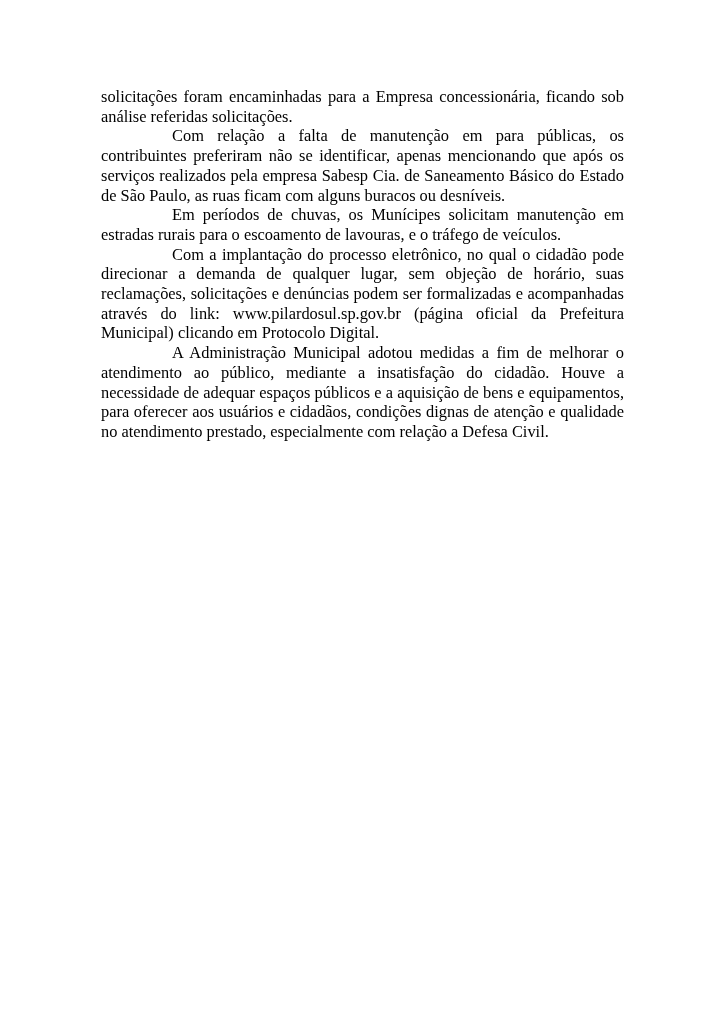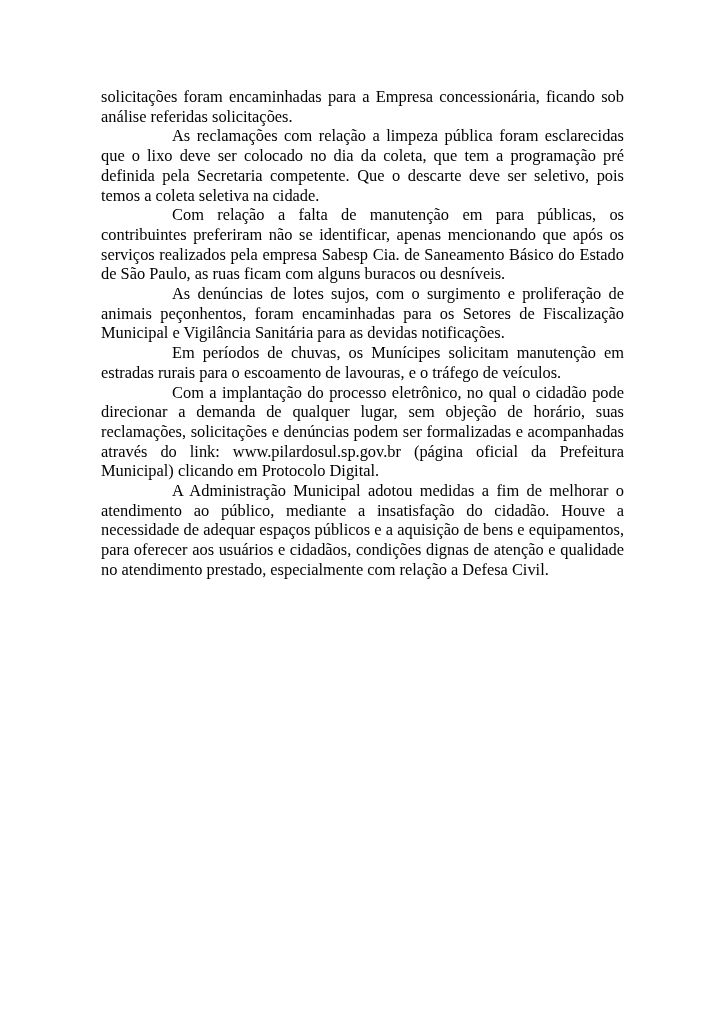--- a/index.html
+++ b/index.html
@@ -39,20 +39,18 @@
   p.para.indent {
     text-indent: 71px;
   }
 </style>
 </head>
 <body>
 
 <div class="page">
   <div class="content" id="document-text">
       <p class="para">solicitações foram encaminhadas para a Empresa concessionária, ficando sob análise referidas solicitações.</p>
-      <p class="para indent">As reclamações com relação a limpeza pública foram esclarecidas que o lixo deve ser colocado no dia da coleta, que tem a programação pré definida pela Secretaria competente. Que o descarte deve ser seletivo, pois temos a coleta seletiva na cidade.</p>
       <p class="para indent">Com relação a falta de manutenção em para públicas, os contribuintes preferiram não se identificar, apenas mencionando que após os serviços realizados pela empresa Sabesp Cia. de Saneamento Básico do Estado de São Paulo,  as ruas ficam com alguns buracos ou desníveis.</p>
-      <p class="para indent">As denúncias de lotes sujos, com o surgimento e proliferação de animais peçonhentos, foram encaminhadas para os Setores de Fiscalização Municipal e Vigilância Sanitária para as devidas notificações.</p>
       <p class="para indent">Em períodos de chuvas, os Munícipes solicitam manutenção em estradas rurais para o escoamento de lavouras, e o tráfego de veículos.</p>
       <p class="para indent">Com a implantação do processo eletrônico, no qual o cidadão pode direcionar a demanda de qualquer lugar, sem objeção de horário, suas reclamações, solicitações e denúncias podem ser formalizadas e acompanhadas através do link: www.pilardosul.sp.gov.br  (página oficial da Prefeitura Municipal) clicando em Protocolo Digital.</p>
       <p class="para indent">A Administração Municipal adotou medidas a fim de melhorar o atendimento ao público, mediante a insatisfação do cidadão. Houve a necessidade de adequar espaços públicos e a aquisição de bens e equipamentos, para oferecer aos usuários e cidadãos, condições dignas de atenção e qualidade no atendimento prestado, especialmente com relação a Defesa Civil.</p>
     </div>
 </div>
 
 </body></html>

